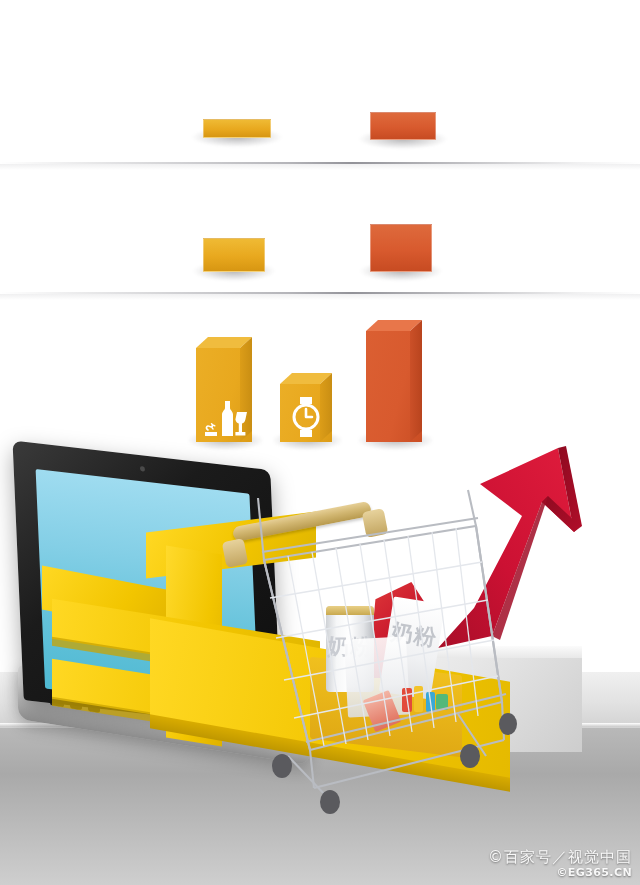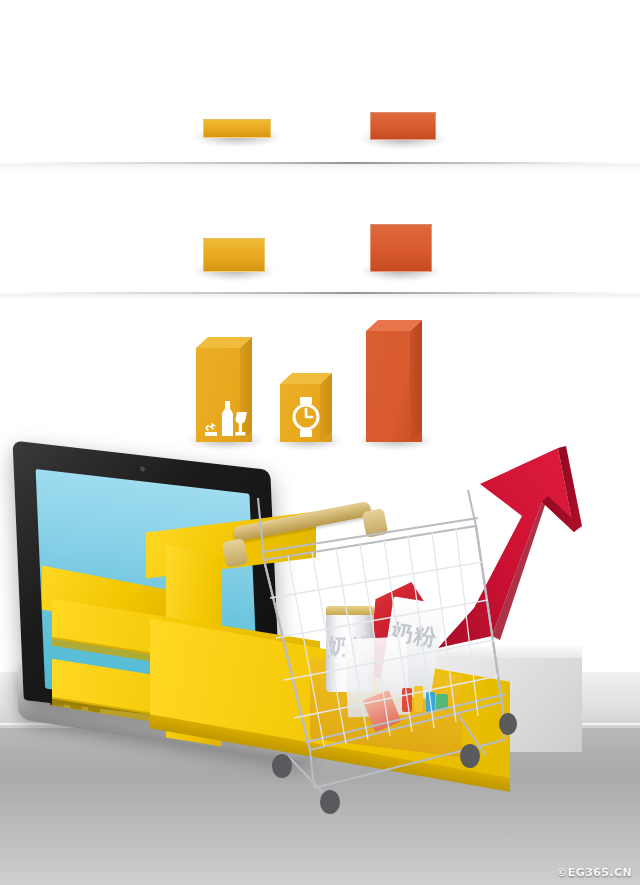--- a/index.html
+++ b/index.html
@@ -437,15 +437,16 @@
         <path class="wire" d="M240 226 L268 268" stroke-width="2.6"></path>
 
         <ellipse cx="64" cy="278" rx="10" ry="12" fill="#5a5a5e"></ellipse>
         <ellipse cx="112" cy="314" rx="10" ry="12" fill="#5a5a5e"></ellipse>
         <ellipse cx="252" cy="268" rx="10" ry="12" fill="#5a5a5e"></ellipse>
         <ellipse cx="290" cy="236" rx="9" ry="11" fill="#5a5a5e"></ellipse>
       </svg>
     </div>
   </div>
 
+  <div class="wm wm1">©百家号／视觉中国</div>
   <div class="wm wm2">©EG365.CN</div>
 
 </div>
 
 </body></html>

